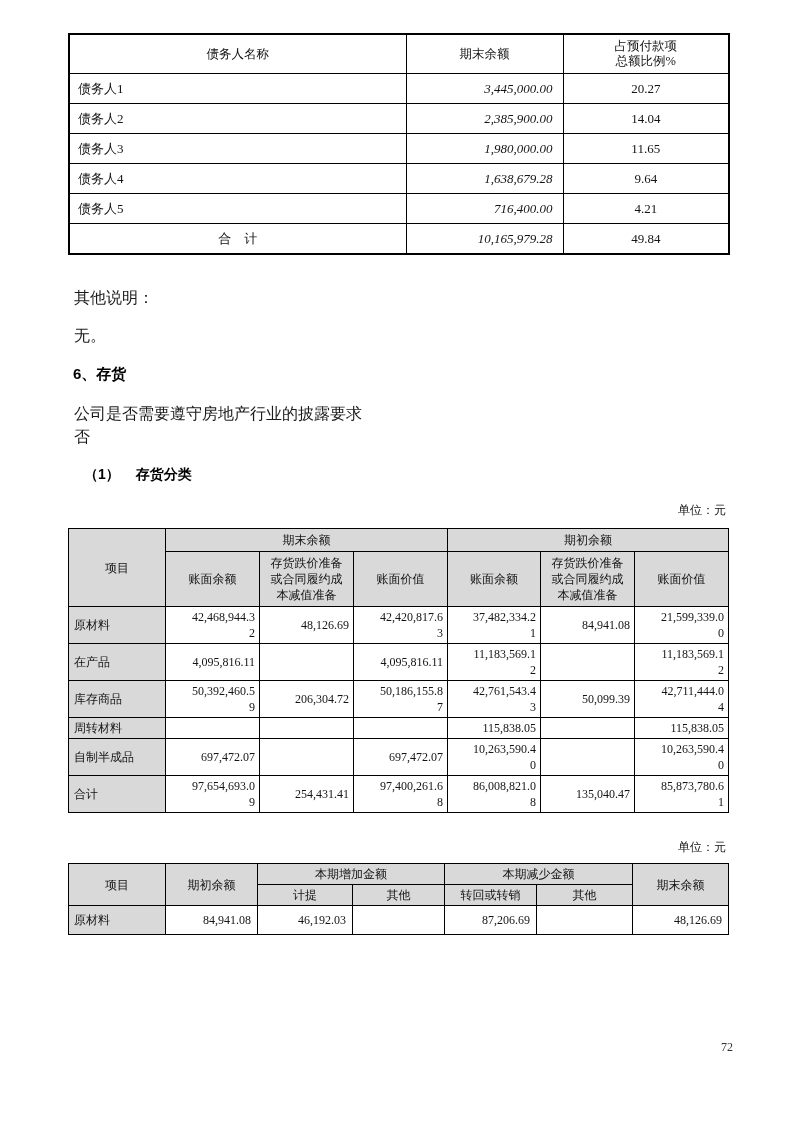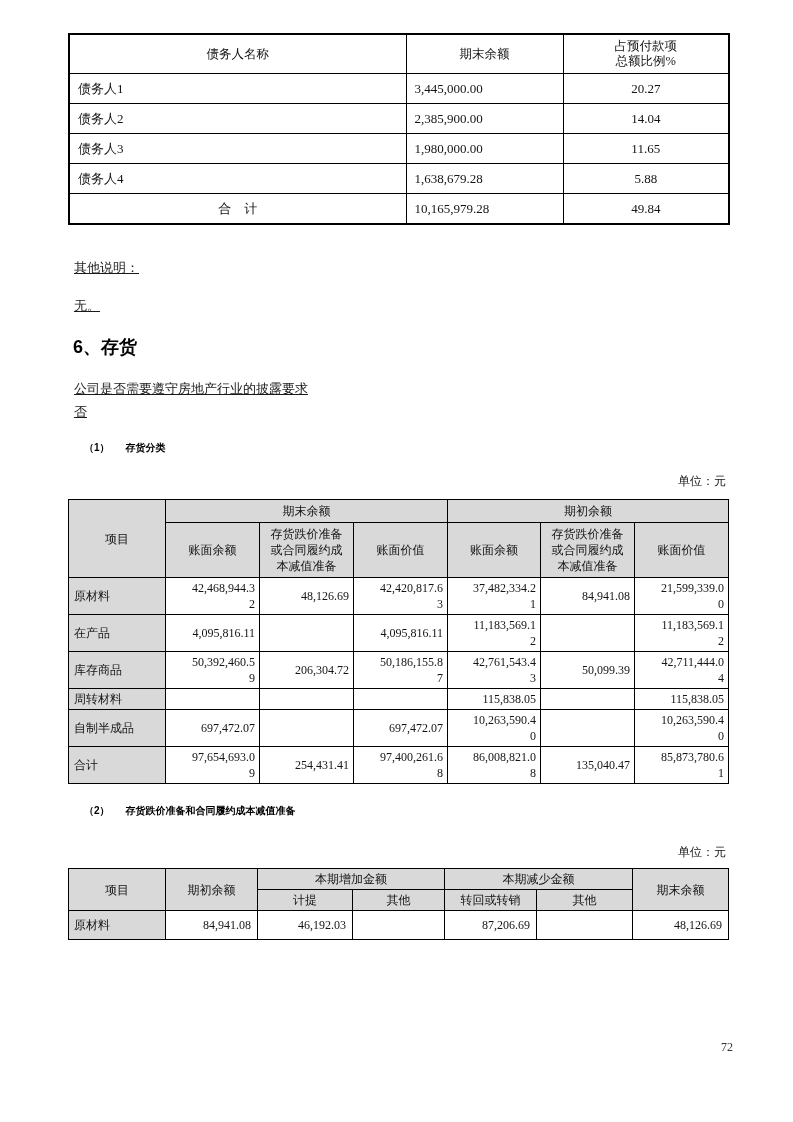--- a/index.html
+++ b/index.html
@@ -5,46 +5,46 @@
   html,body { margin:0; padding:0; background:#ffffff; }
   .page {
     position:relative; width:793px; height:1122px; background:#ffffff;
     font-family:"Liberation Serif","DejaVu Serif",serif; color:#141414; overflow:hidden;
   }
   .content { position:absolute; left:68px; top:0; width:660px; }
 
   
   .heading { font-family:"Liberation Sans","DejaVu Sans",sans-serif; font-weight:700; color:#000; }
   .h-prepay  { margin:88px 0 0 16px; font-size:14px; }
-  .h-section { margin:22px 0 16px 5px; font-size:18px; }
-  .h-sub     { margin:22px 0 0 16px; font-size:10px; }
+  .h-section { margin:22px 0 16px 5px; font-size:15px; }
+  .h-sub     { margin:22px 0 0 16px; font-size:14px; }
   .heading .hnum { margin-right:16px; }
 
   
-  .bodyline { font-size:13px; line-height:15px; margin-left:6px; color:#1a1a1a;text-decoration:underline; }
+  .bodyline { font-size:16px; line-height:15px; margin-left:6px; color:#1a1a1a; }
   .note-label { margin-top:35px; }
   .note-value { margin-top:23px; }
   .question   { margin-top:22px; }
   .answer     { margin-top:8px; }
 
   .unitline { font-size:12px; text-align:right; margin-top:18px; padding-right:2px; }
   .unitline.u2 { margin-top:26px; }
 
   
   table { border-collapse:collapse; table-layout:fixed; width:660px; border:2px solid #000; }
   th, td { border:1px solid #000; overflow:hidden; }
   th { font-weight:normal; text-align:center; }
   .shade { background:#d9d9d9; }
 
   
   .t1 { margin-top:33px; }
   .t1 th { font-size:12.5px; line-height:15px; padding:4px 2px; }
   .t1 td { font-size:13px; line-height:15px; padding:7px 8px; }
   .t1 .name  { text-align:left; }
-  .t1 .amt   { text-align:left; padding-right:10px; }
+  .t1 .amt   { text-align:right; padding-right:10px;font-style:italic; }
   .t1 .pct   { text-align:center; }
   .t1 .total { text-align:center;margin-left:24px; }
 
   
   .t2 { margin-top:9px; border-width:1.5px; }
   .t2 th { font-size:12px; line-height:16px; padding:3px 2px; }
   .t2 td { font-size:12px; line-height:16px; padding:2px 4px; }
   .t2 .item { text-align:left; padding-left:5px; }
   .num { text-align:right; vertical-align:middle; }
   .nwrap { display:inline-block; max-width:64px; word-break:break-all; text-align:right; vertical-align:top; }
@@ -90,21 +90,26 @@
           <td class="pct">14.04</td>
         </tr>
         <tr>
           <td class="name">债务人3</td>
           <td class="amt">1,980,000.00</td>
           <td class="pct">11.65</td>
         </tr>
         <tr>
           <td class="name">债务人4</td>
           <td class="amt">1,638,679.28</td>
-          <td class="pct">5.88</td>
+          <td class="pct">9.64</td>
+        </tr>
+        <tr>
+          <td class="name">债务人5</td>
+          <td class="amt">716,400.00</td>
+          <td class="pct">4.21</td>
         </tr>
         <tr>
           <td class="total">合　计</td>
           <td class="amt">10,165,979.28</td>
           <td class="pct">49.84</td>
         </tr>
       </tbody>
     </table>
 
     <div class="bodyline note-label">其他说明：</div>
@@ -195,23 +200,20 @@
           <td class="num"><span class="nwrap">97,654,693.09</span></td>
           <td class="num"><span class="nwrap">254,431.41</span></td>
           <td class="num"><span class="nwrap">97,400,261.68</span></td>
           <td class="num"><span class="nwrap">86,008,821.08</span></td>
           <td class="num"><span class="nwrap">135,040.47</span></td>
           <td class="num"><span class="nwrap">85,873,780.61</span></td>
         </tr>
       </tbody>
     </table>
 
-    <div class="heading h-sub" style="margin-top:20px;">
-      <span class="hnum">（2）</span><span>存货跌价准备和合同履约成本减值准备</span>
-    </div>
     <div class="unitline u2">单位：元</div>
 
     <table class="t3">
       <colgroup>
           <col style="width:97px">
           <col style="width:92px">
           <col style="width:95px">
           <col style="width:92px">
           <col style="width:92px">
           <col style="width:96px">

